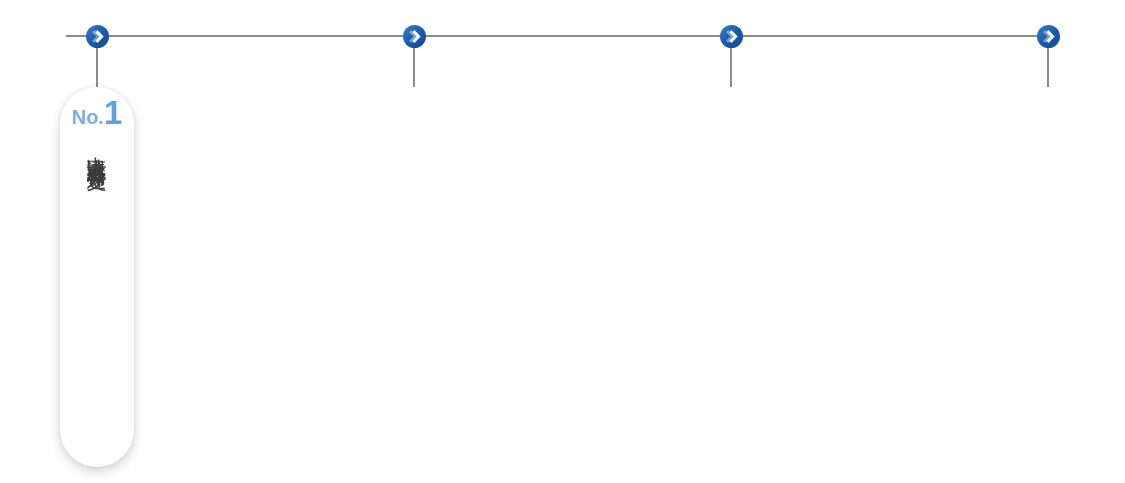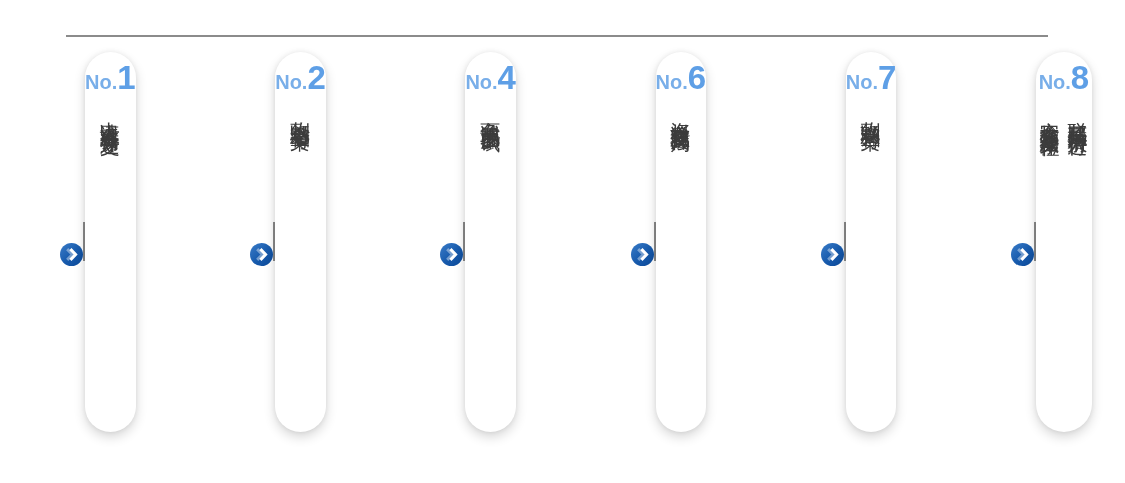--- a/index.html
+++ b/index.html
@@ -32,21 +32,21 @@
     height: 483px;
     display: flex;
     justify-content: space-between;
     padding: 0 40px 0 29px;
     box-sizing: border-box;
     z-index: 2;
   }
   .step {
     width: 74px;
     display: flex;
-    flex-direction: row;
+    flex-direction: column;
     align-items: center;
     padding-left: 31px;
   }
   .node {
     margin-top: 25px;
     width: 23px;
     height: 23px;
     flex: 0 0 auto;
   }
   .vline {
@@ -121,93 +121,52 @@
             <path d="M10.4 6.1 L15.6 11.5 L10.4 16.9" stroke="#ffffff" stroke-width="3" fill="none"></path>
           </svg>
       </div>
       <div class="vline"></div>
       <div class="pill">
         <div class="no-label"><span class="no-prefix">No.</span><span class="no-num">1</span></div>
         <div class="vtext">申请人准备资料并递交</div>
       </div>
     </div>
 
-    <div class="step">
-      <div class="node">
-        <svg width="23" height="23" viewBox="0 0 23 23">
-            <circle cx="11.5" cy="11.5" r="11.5" fill="url(#nodeGrad)"></circle>
-            <path d="M7.2 6.1 L12.4 11.5 L7.2 16.9" stroke="rgba(255,255,255,0.4)" stroke-width="3" fill="none"></path>
-            <path d="M10.4 6.1 L15.6 11.5 L10.4 16.9" stroke="#ffffff" stroke-width="3" fill="none"></path>
-          </svg>
-      </div>
-      <div class="vline"></div>
-      <div class="pill">
-        <div class="no-label"><span class="no-prefix">No.</span><span class="no-num">2</span></div>
-        <div class="vtext">收到魁省档案号</div>
-      </div>
-    </div>
 
 
     <div class="step">
       <div class="node">
         <svg width="23" height="23" viewBox="0 0 23 23">
             <circle cx="11.5" cy="11.5" r="11.5" fill="url(#nodeGrad)"></circle>
             <path d="M7.2 6.1 L12.4 11.5 L7.2 16.9" stroke="rgba(255,255,255,0.4)" stroke-width="3" fill="none"></path>
             <path d="M10.4 6.1 L15.6 11.5 L10.4 16.9" stroke="#ffffff" stroke-width="3" fill="none"></path>
           </svg>
       </div>
       <div class="vline"></div>
-      <div class="pill">
-        <div class="no-label"><span class="no-prefix">No.</span><span class="no-num">4</span></div>
-        <div class="vtext">免面试或参加面试</div>
-      </div>
     </div>
+
 
 
     <div class="step">
       <div class="node">
         <svg width="23" height="23" viewBox="0 0 23 23">
             <circle cx="11.5" cy="11.5" r="11.5" fill="url(#nodeGrad)"></circle>
             <path d="M7.2 6.1 L12.4 11.5 L7.2 16.9" stroke="rgba(255,255,255,0.4)" stroke-width="3" fill="none"></path>
             <path d="M10.4 6.1 L15.6 11.5 L10.4 16.9" stroke="#ffffff" stroke-width="3" fill="none"></path>
           </svg>
       </div>
       <div class="vline"></div>
-      <div class="pill">
-        <div class="no-label"><span class="no-prefix">No.</span><span class="no-num">6</span></div>
-        <div class="vtext">资料递交联邦移民局</div>
-      </div>
     </div>
 
     <div class="step">
       <div class="node">
         <svg width="23" height="23" viewBox="0 0 23 23">
             <circle cx="11.5" cy="11.5" r="11.5" fill="url(#nodeGrad)"></circle>
             <path d="M7.2 6.1 L12.4 11.5 L7.2 16.9" stroke="rgba(255,255,255,0.4)" stroke-width="3" fill="none"></path>
             <path d="M10.4 6.1 L15.6 11.5 L10.4 16.9" stroke="#ffffff" stroke-width="3" fill="none"></path>
           </svg>
       </div>
       <div class="vline"></div>
-      <div class="pill">
-        <div class="no-label"><span class="no-prefix">No.</span><span class="no-num">7</span></div>
-        <div class="vtext">收到联邦档案号</div>
-      </div>
-    </div>
-
-    <div class="step">
-      <div class="node">
-        <svg width="23" height="23" viewBox="0 0 23 23">
-            <circle cx="11.5" cy="11.5" r="11.5" fill="url(#nodeGrad)"></circle>
-            <path d="M7.2 6.1 L12.4 11.5 L7.2 16.9" stroke="rgba(255,255,255,0.4)" stroke-width="3" fill="none"></path>
-            <path d="M10.4 6.1 L15.6 11.5 L10.4 16.9" stroke="#ffffff" stroke-width="3" fill="none"></path>
-          </svg>
-      </div>
-      <div class="vline"></div>
-      <div class="pill">
-        <div class="no-label"><span class="no-prefix">No.</span><span class="no-num">8</span></div>
-        <div class="vtext">联邦移民局对申请人进行
-安全检查并通知全家体检</div>
-      </div>
     </div>
 
 
   </div>
 </div>
 
 </body></html>

